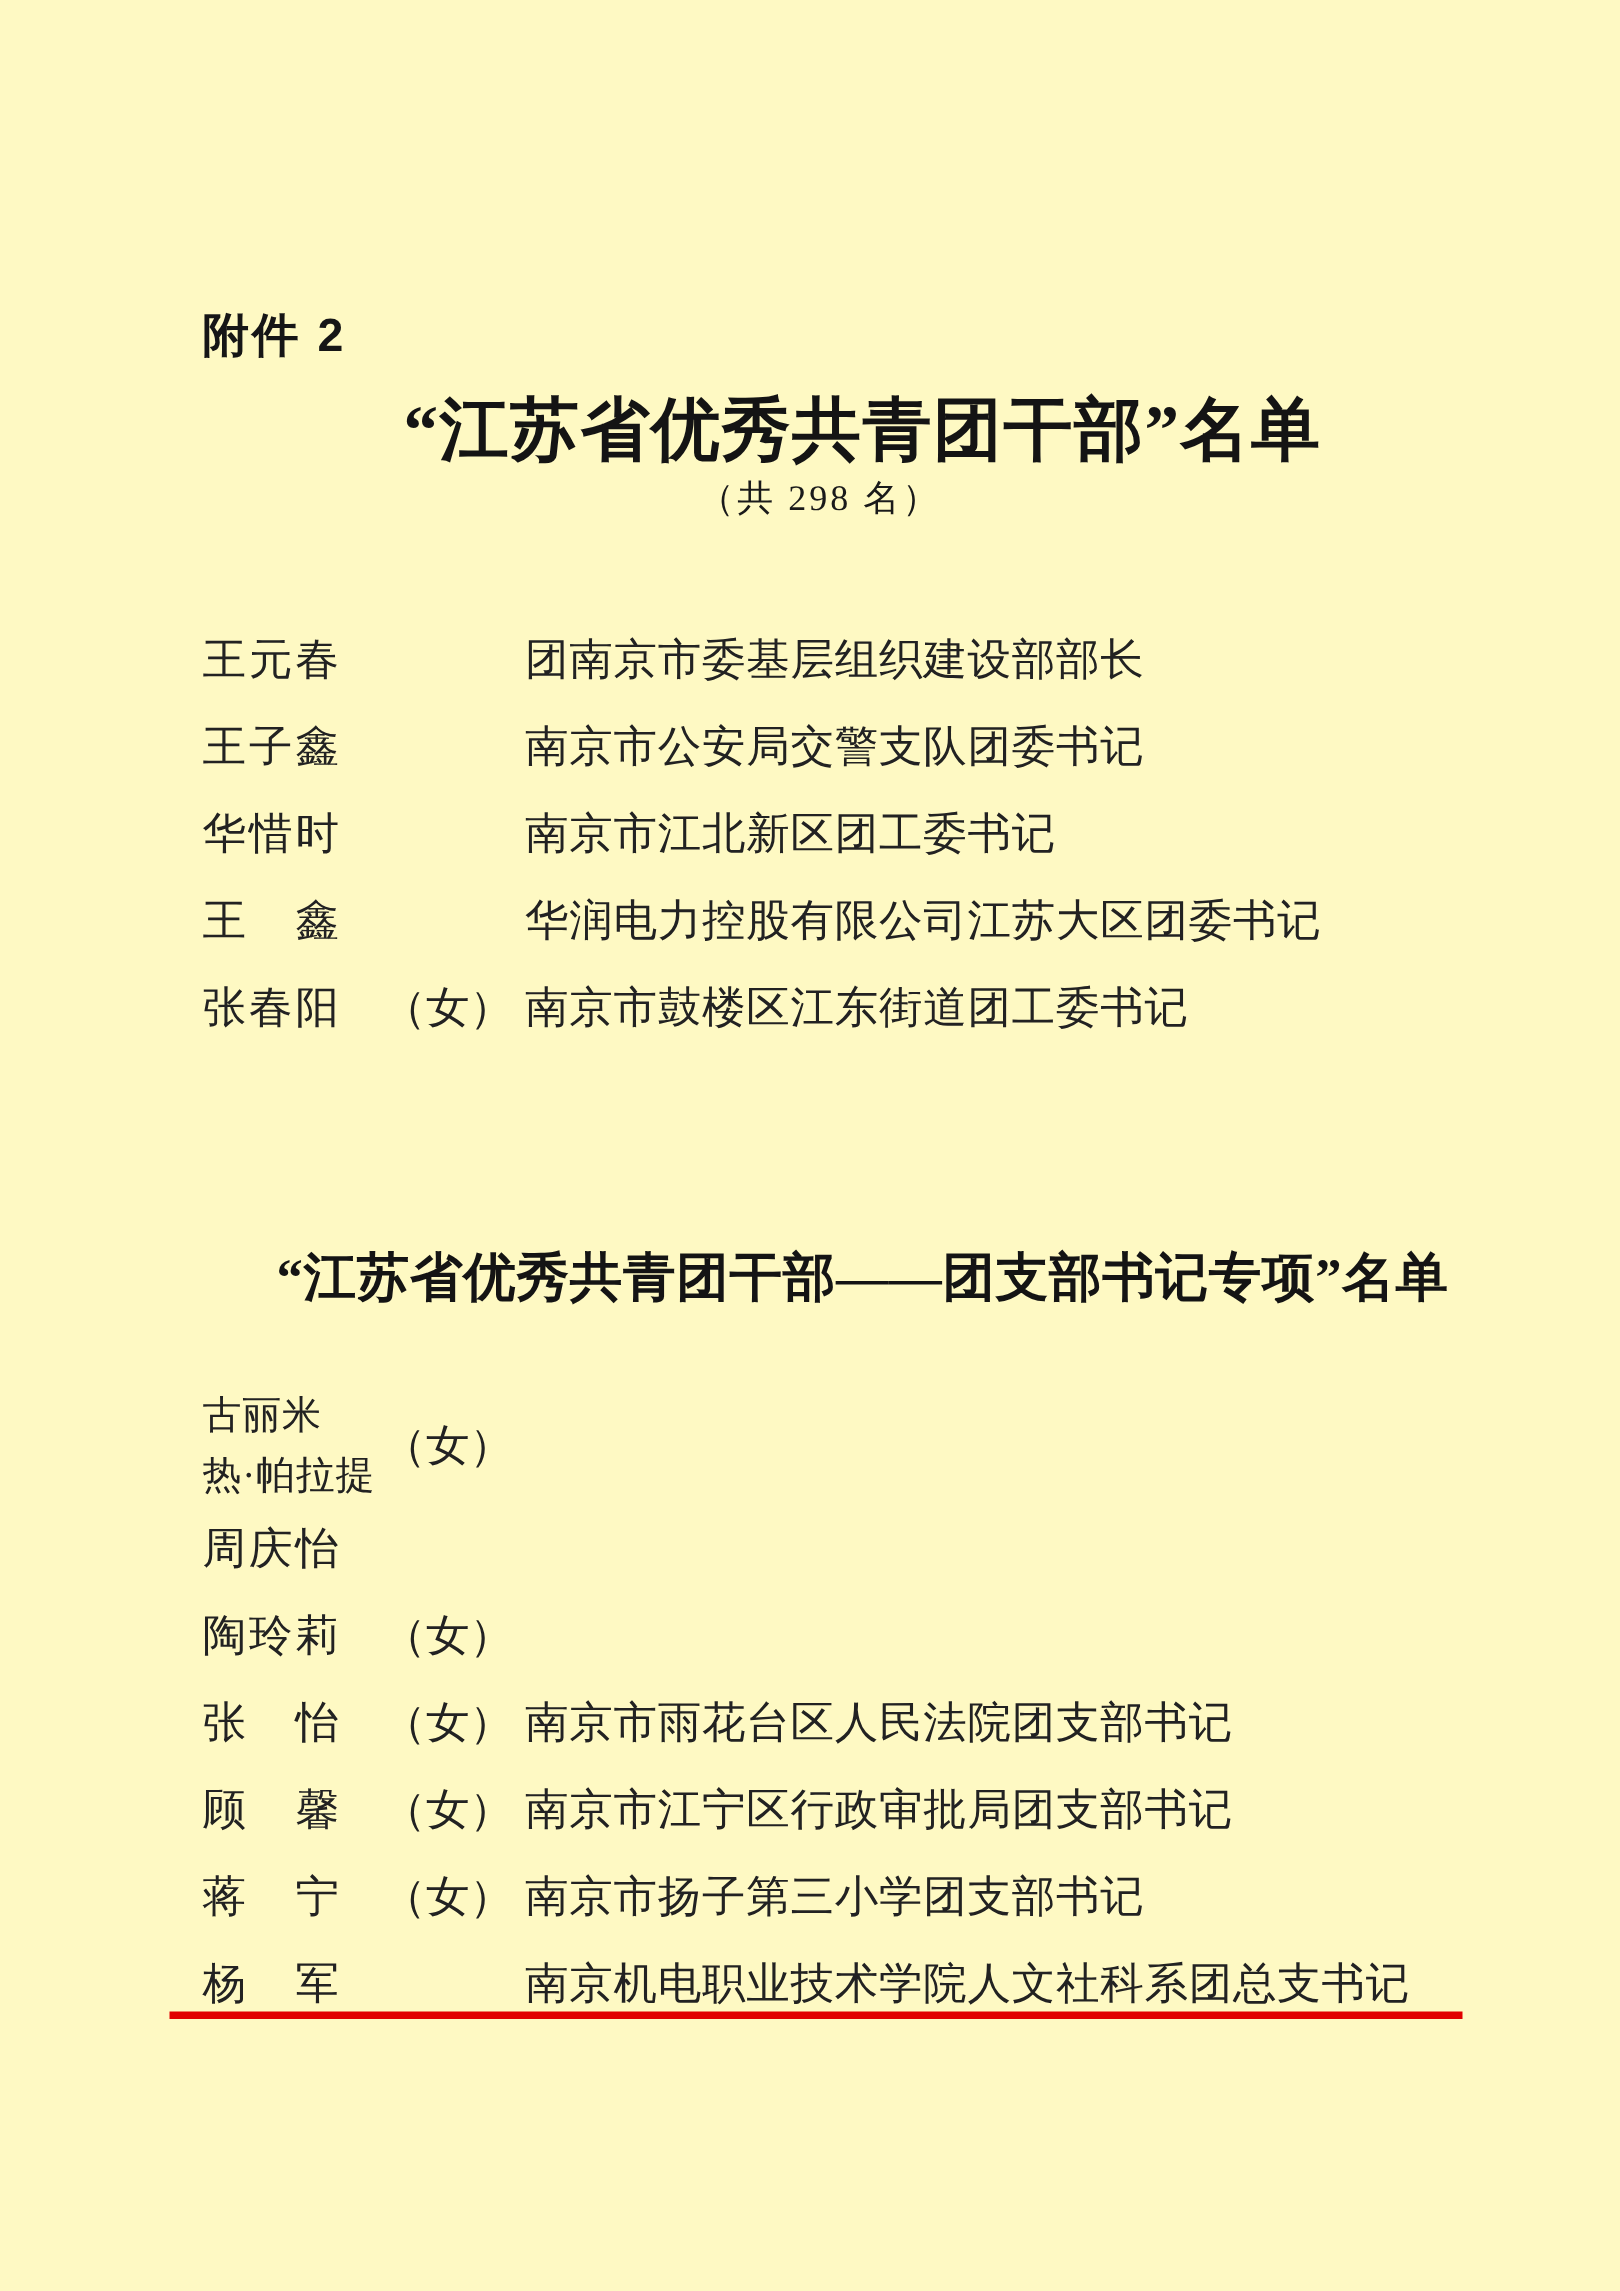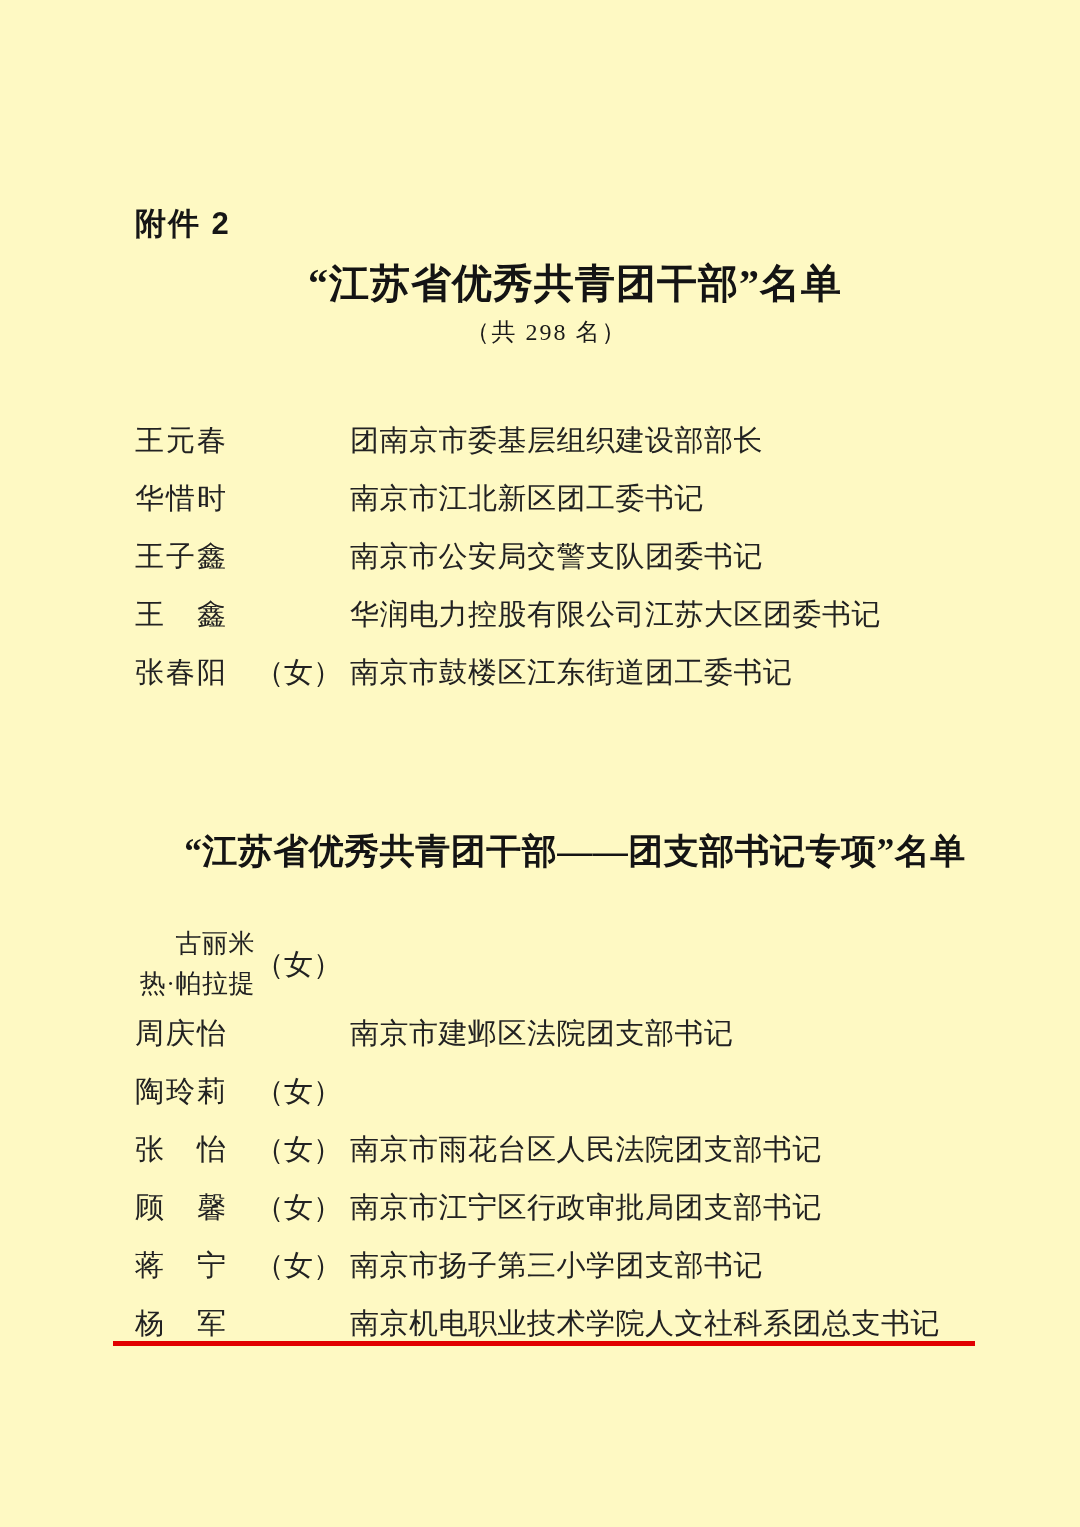--- a/index.html
+++ b/index.html
@@ -30,21 +30,21 @@
     position: absolute;
     left: 0;
     width: 100%;
     padding-left: 70px;
     box-sizing: border-box;
     text-align: center;
     white-space: nowrap;
   }
   .title-main {
     top: 256px;
-    font-size: 40px;
+    font-size: 46px;
     font-weight: bold;
     letter-spacing: 1px;
     color: #141414;
   }
   .subtitle-main {
     top: 316px;
     font-size: 24px;
     letter-spacing: 2px;
     color: #1a1a1a;
     padding-left: 13px;
@@ -79,21 +79,21 @@
   }
   .name {
     flex: none;
     width: 120px;
     letter-spacing: 2px;
     white-space: pre;
   }
   .name-2line {
     display: flex;
     flex-direction: column;
-    align-items: flex-end;
+    align-items: flex-start;
     justify-content: center;
     font-size: 26px;
     line-height: 40px;
     letter-spacing: 0.5px;
     white-space: nowrap;
   }
   .gender {
     flex: none;
     width: 95px;
     white-space: pre;
@@ -122,28 +122,28 @@
   <div class="centered title-main">“江苏省优秀共青团干部”名单</div>
   <div class="centered subtitle-main">（共 298 名）</div>
 
   <div class="list list1">
     <div class="row">
       <span class="name">王元春</span>
       <span class="gender"></span>
       <span class="position">团南京市委基层组织建设部部长</span>
     </div>
     <div class="row">
+      <span class="name">王子鑫</span>
+      <span class="gender"></span>
+      <span class="position">南京市公安局交警支队团委书记</span>
+    </div>
+    <div class="row">
       <span class="name">华惜时</span>
       <span class="gender"></span>
       <span class="position">南京市江北新区团工委书记</span>
-    </div>
-    <div class="row">
-      <span class="name">王子鑫</span>
-      <span class="gender"></span>
-      <span class="position">南京市公安局交警支队团委书记</span>
     </div>
     <div class="row">
       <span class="name">王　鑫</span>
       <span class="gender"></span>
       <span class="position">华润电力控股有限公司江苏大区团委书记</span>
     </div>
     <div class="row">
       <span class="name">张春阳</span>
       <span class="gender">（女）</span>
       <span class="position">南京市鼓楼区江东街道团工委书记</span>
@@ -156,21 +156,20 @@
     <div class="row row-multiline">
       <span class="name name-2line">
         <span>古丽米</span>
         <span>热·帕拉提</span>
       </span>
       <span class="gender">（女）</span>
     </div>
     <div class="row">
       <span class="name">周庆怡</span>
       <span class="gender"></span>
-      <span class="position">南京市建邺区法院团支部书记</span>
     </div>
     <div class="row">
       <span class="name">陶玲莉</span>
       <span class="gender">（女）</span>
     </div>
     <div class="row">
       <span class="name">张　怡</span>
       <span class="gender">（女）</span>
       <span class="position">南京市雨花台区人民法院团支部书记</span>
     </div>

